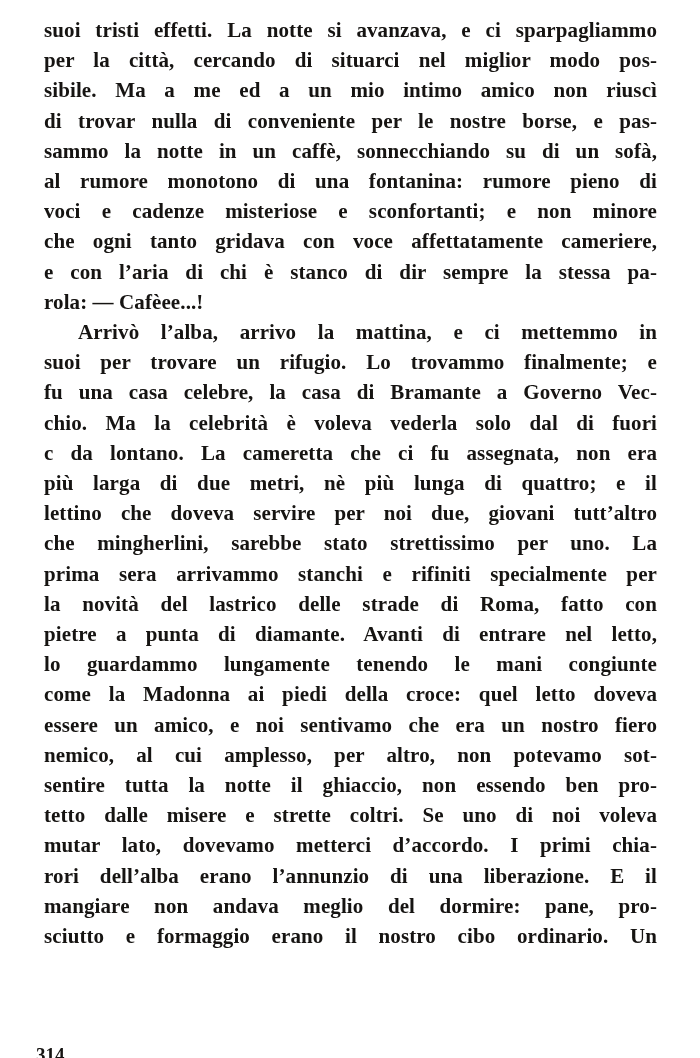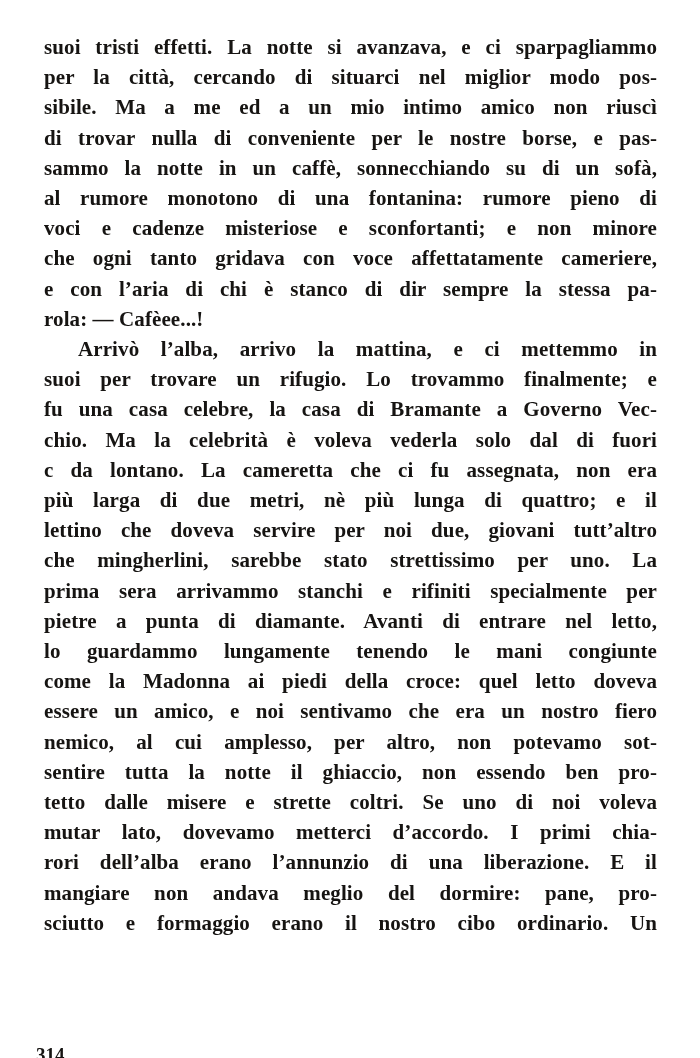--- a/index.html
+++ b/index.html
@@ -11,21 +11,21 @@
     position: relative;
     width: 700px;
     height: 1058px;
     background: #ffffff;
     overflow: hidden;
     font-family: "Liberation Serif", "DejaVu Serif", serif;
   }
   .textblock {
     position: absolute;
     left: 44px;
-    top: 32px;
+    top: 15px;
     width: 613px;
   }
   .line {
     font-size: 21px;
     font-weight: 700;
     line-height: 30.2px;
     color: #161412;
     text-align: justify;
     text-align-last: justify;
     white-space: normal;
@@ -64,20 +64,21 @@
     <div class="line short">rola: — Cafèee...!</div>
     <div class="line indent">Arrivò l’alba, arrivo la mattina, e ci mettemmo in</div>
     <div class="line">suoi per trovare un rifugio. Lo trovammo finalmente; e</div>
     <div class="line">fu una casa celebre, la casa di Bramante a Governo Vec-</div>
     <div class="line">chio. Ma la celebrità è voleva vederla solo dal di fuori</div>
     <div class="line">c da lontano. La cameretta che ci fu assegnata, non era</div>
     <div class="line">più larga di due metri, nè più lunga di quattro; e il</div>
     <div class="line">lettino che doveva servire per noi due, giovani tutt’altro</div>
     <div class="line">che mingherlini, sarebbe stato strettissimo per uno. La</div>
     <div class="line">prima sera arrivammo stanchi e rifiniti specialmente per</div>
+    <div class="line">la novità del lastrico delle strade di Roma, fatto con</div>
     <div class="line">pietre a punta di diamante. Avanti di entrare nel letto,</div>
     <div class="line">lo guardammo lungamente tenendo le mani congiunte</div>
     <div class="line">come la Madonna ai piedi della croce: quel letto doveva</div>
     <div class="line">essere un amico, e noi sentivamo che era un nostro fiero</div>
     <div class="line">nemico, al cui amplesso, per altro, non potevamo sot-</div>
     <div class="line">sentire tutta la notte il ghiaccio, non essendo ben pro-</div>
     <div class="line">tetto dalle misere e strette coltri. Se uno di noi voleva</div>
     <div class="line">mutar lato, dovevamo metterci d’accordo. I primi chia-</div>
     <div class="line">rori dell’alba erano l’annunzio di una liberazione. E il</div>
     <div class="line">mangiare non andava meglio del dormire: pane, pro-</div>

